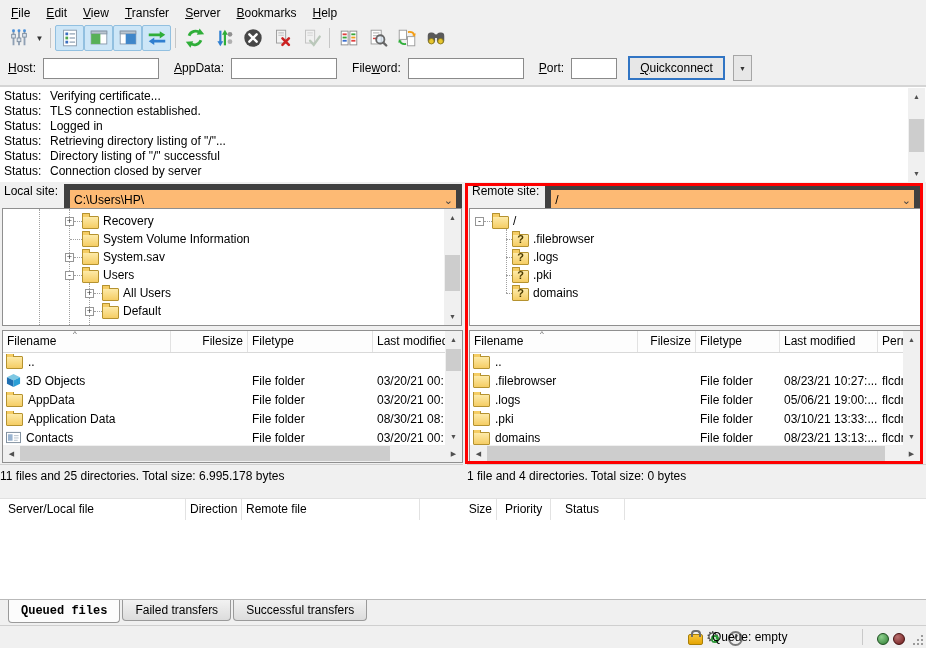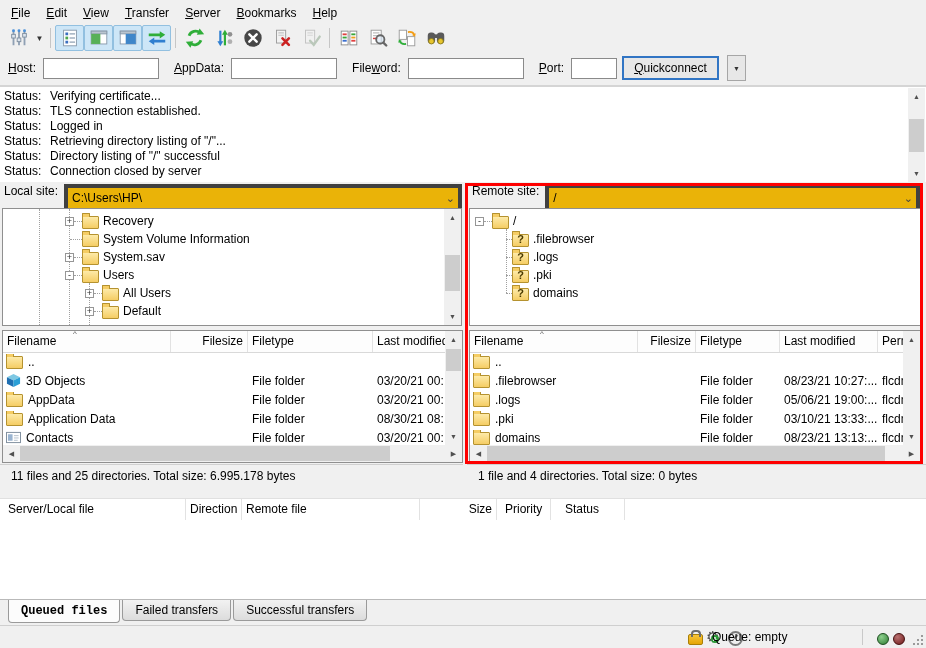--- a/index.html
+++ b/index.html
@@ -14,37 +14,37 @@
   .tb-btn{width:27px;height:24px;display:flex;align-items:center;justify-content:center;border:1px solid transparent;border-radius:2px;flex:none;}
   .tb-btn.pressed{background:#cde6f7;border-color:#92c0e0;}
   .tb-btn.disabled{opacity:.55;}
   .tb-sep{width:1px;height:20px;background:#c6c6c6;margin:0 4px;flex:none;}
   .tb-dd{width:13px;height:24px;font-size:8px;color:#333;display:flex;align-items:center;justify-content:center;flex:none;}
   
   .quickbar{position:absolute;top:51px;left:0;right:0;height:34px;display:flex;align-items:center;padding-left:8px;gap:5px;border-bottom:1px solid #d5d5d5;}
   .qc-label{margin-right:2px;display:inline-block;}
   .ul-first::first-letter{text-decoration:underline;}
   .qc-input{height:19px;border:1px solid #8a8a8a;background:#fff;padding:0 3px;font:inherit;}
-  .qc-btn{height:24px;padding:0 10px;background:#e7e7e7;border:2px solid #3175c4;font:inherit;}
+  .qc-btn{height:24px;padding:0 10px;background:#e7e7e7;border:2px solid #3175c4;font:inherit;margin-left:6px;}
   .qc-btn span{display:inline-block;}
   .qc-btn span::first-letter{text-decoration:underline;}
   .qc-split{width:17px;height:24px;background:#e7e7e7;border:1px solid #a6a6a6;margin-left:3px;font-size:7px;color:#333;display:flex;align-items:center;justify-content:center;}
   
   .log{position:absolute;top:86px;left:0;width:926px;height:96px;background:#fff;border-top:1px solid #d5d5d5;box-sizing:border-box;}
   .log-lines{position:absolute;top:2px;left:4px;right:20px;}
   .log-line{display:flex;height:15px;line-height:15px;white-space:nowrap;}
   .log-label{width:46px;flex:none;}
   
   .sb{position:absolute;background:#f0f0f0;}
   .sb-btn{position:absolute;width:17px;height:17px;display:flex;align-items:center;justify-content:center;font-size:7px;color:#505050;background:#f0f0f0;}
   .sb-thumb{position:absolute;background:#cdcdcd;}
   
   .site-bar{position:absolute;height:22px;display:flex;align-items:flex-start;}
   .site-label{padding:0 6px 0 2px;flex:none;}
-  .combo{flex:1;height:20px;border:4px solid #404040;background:#eab308;display:flex;align-items:center;padding-left:4px;position:relative;}
+  .combo{flex:1;height:20px;border:6px solid #404040;background:#fdba74;display:flex;align-items:center;padding-left:4px;position:relative;}
   .combo-chevron{position:absolute;right:3px;top:0;bottom:0;display:flex;align-items:center;font-size:11px;color:#444;}
   .tree-panel{position:absolute;background:#fff;border:1px solid #8f8f8f;box-sizing:border-box;overflow:hidden;}
   .tree-rows{position:absolute;top:3px;left:0;right:0;}
   .tree-row{display:flex;align-items:center;height:18px;white-space:nowrap;}
   .exp{width:9px;height:9px;box-sizing:border-box;border:1px solid #969696;background:#fff;color:#333;
        font-size:9px;line-height:6px;text-align:center;flex:none;}
   .hstub{border-top:1px dotted #a0a0a0;height:0;flex:none;}
   .vguide{position:absolute;width:0;border-left:1px dotted #a0a0a0;}
   .tree-label{padding-left:4px;}
   .folder{width:15px;height:11px;background:linear-gradient(#fdeaa8,#f5cd64);border:1px solid #b5922f;border-radius:1px;position:relative;flex:none;margin-top:2px;}
@@ -54,21 +54,21 @@
   .list-panel{position:absolute;background:#fff;border:1px solid #8f8f8f;box-sizing:border-box;overflow:hidden;}
   .list-header{position:absolute;top:0;left:0;right:0;height:21px;background:#fdfdfd;border-bottom:1px solid #d9d9d9;display:flex;}
   .col-h{box-sizing:border-box;border-right:1px solid #e2e2e2;padding:3px 4px 0 4px;overflow:hidden;white-space:nowrap;position:relative;}
   .col-h.right{text-align:right;}
   .sort-caret{position:absolute;top:-2px;left:70px;font-size:8px;color:#555;}
   .list-rows{position:absolute;top:21px;left:0;right:0;}
   .list-row{display:flex;height:19px;align-items:center;white-space:nowrap;}
   .cell{box-sizing:border-box;padding:0 4px;overflow:hidden;flex:none;}
   .cell.right{text-align:right;}
   .cell.name{display:flex;align-items:center;gap:5px;padding-left:3px;}
-  .summary{position:absolute;height:23px;line-height:23px;padding-left:11px;background:#f0f0f0;border-top:1px solid #d0d0d0;box-sizing:border-box;overflow:hidden;white-space:nowrap;}
+  .summary{position:absolute;height:23px;line-height:23px;padding-left:0;background:#f0f0f0;border-top:1px solid #d0d0d0;box-sizing:border-box;overflow:hidden;white-space:nowrap;}
   
   .red-box{position:absolute;left:465px;top:183px;width:458px;height:281px;border:3px solid #fe0000;box-sizing:border-box;pointer-events:none;z-index:60;}
   
   .queue-panel{position:absolute;top:490px;left:0;right:0;height:110px;background:#f0f0f0;}
   .queue-header{position:absolute;top:8px;left:0;right:0;height:21px;background:#fff;border-top:1px solid #e0e0e0;border-bottom:1px solid #e6e6e6;display:flex;}
   .queue-body{position:absolute;top:30px;left:0;right:0;bottom:0;background:#fff;border-bottom:1px solid #b9b9b9;}
   
   .tabs-bar{position:absolute;top:600px;left:0;right:0;height:25px;background:#f0f0f0;display:flex;align-items:flex-start;padding-left:8px;}
   .tab{border:1px solid #9a9a9a;border-top:none;border-radius:0 0 4px 4px;background:linear-gradient(#f2f2f2,#dcdcdc);
        height:20px;line-height:20px;padding:0 12px;margin-right:2px;}

